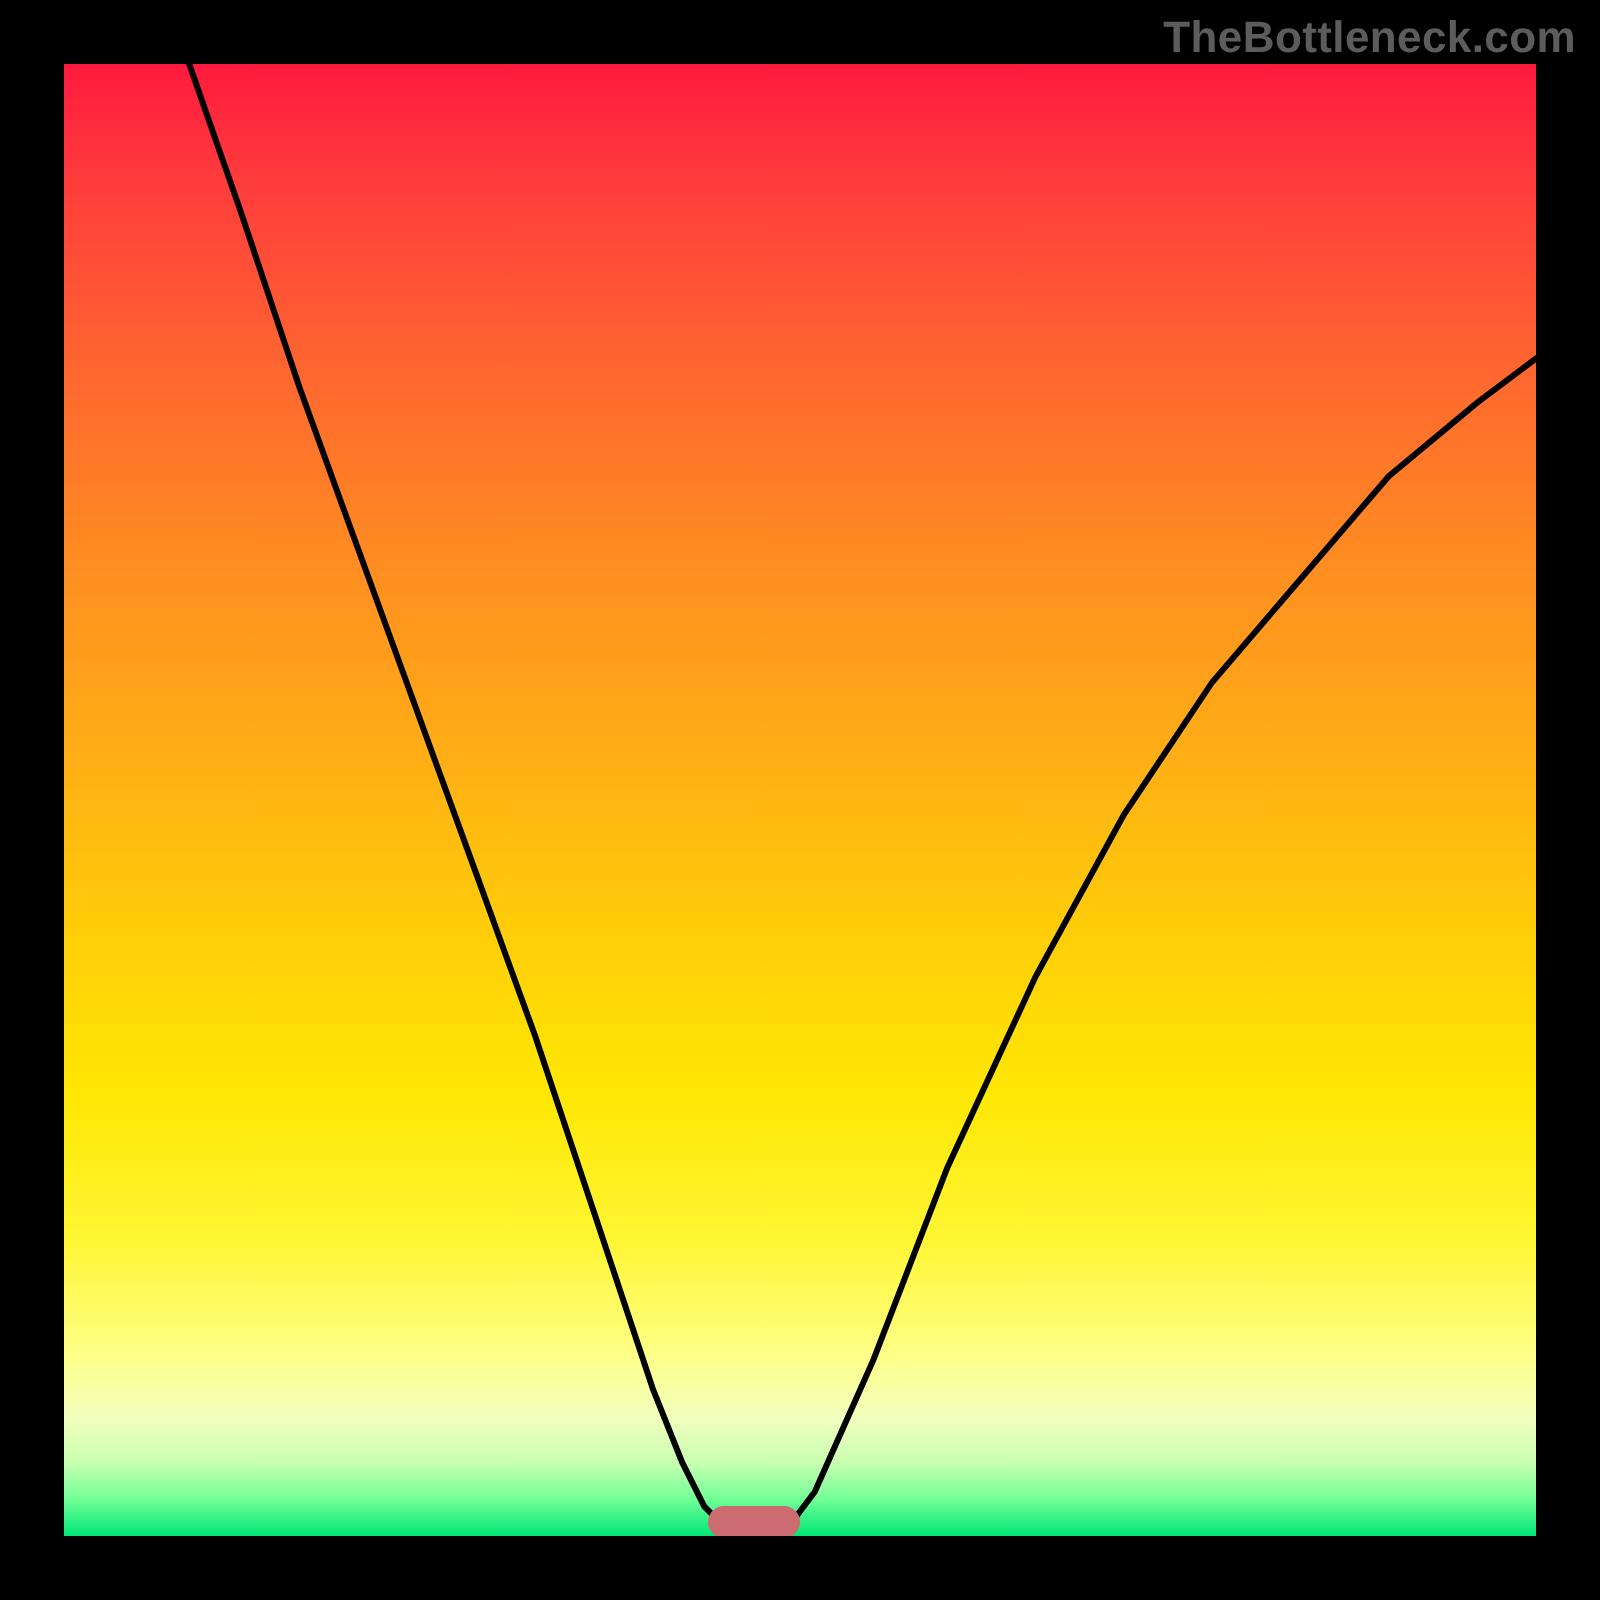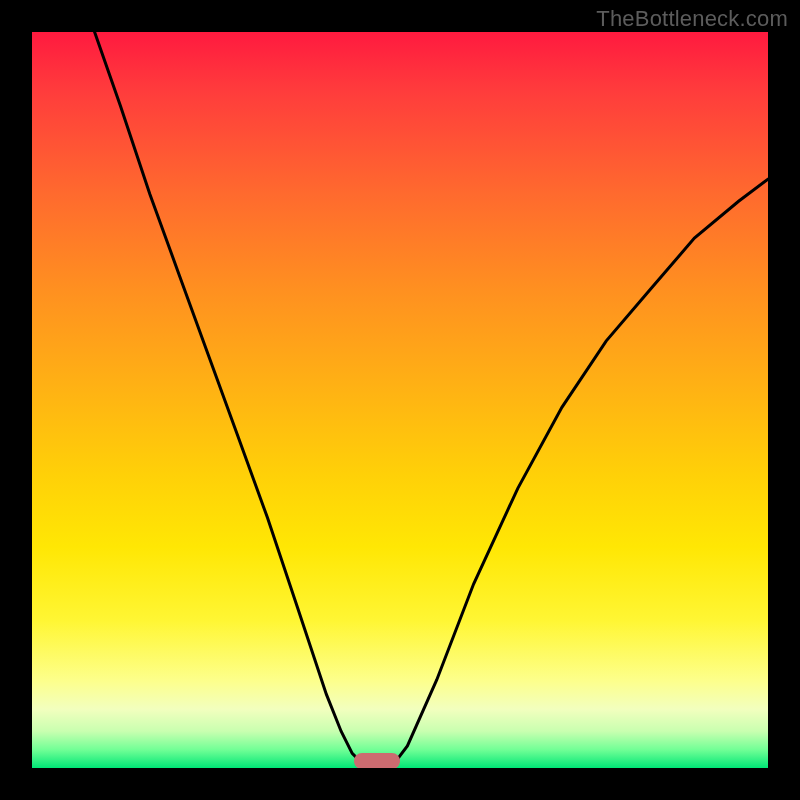--- a/index.html
+++ b/index.html
@@ -18,21 +18,21 @@
     width: 800px;
     height: 800px;
     background: #000;
   }
   .watermark {
     position: absolute;
     top: 6px;
     right: 12px;
     color: #5c5c5c;
     font-size: 22px;
-    font-weight: 400;
+    font-weight: 700;
     letter-spacing: 0.2px;
     z-index: 10;
     user-select: none;
   }
   .plot-area {
     position: absolute;
     top: 32px;
     left: 32px;
     width: 736px;
     height: 736px;

